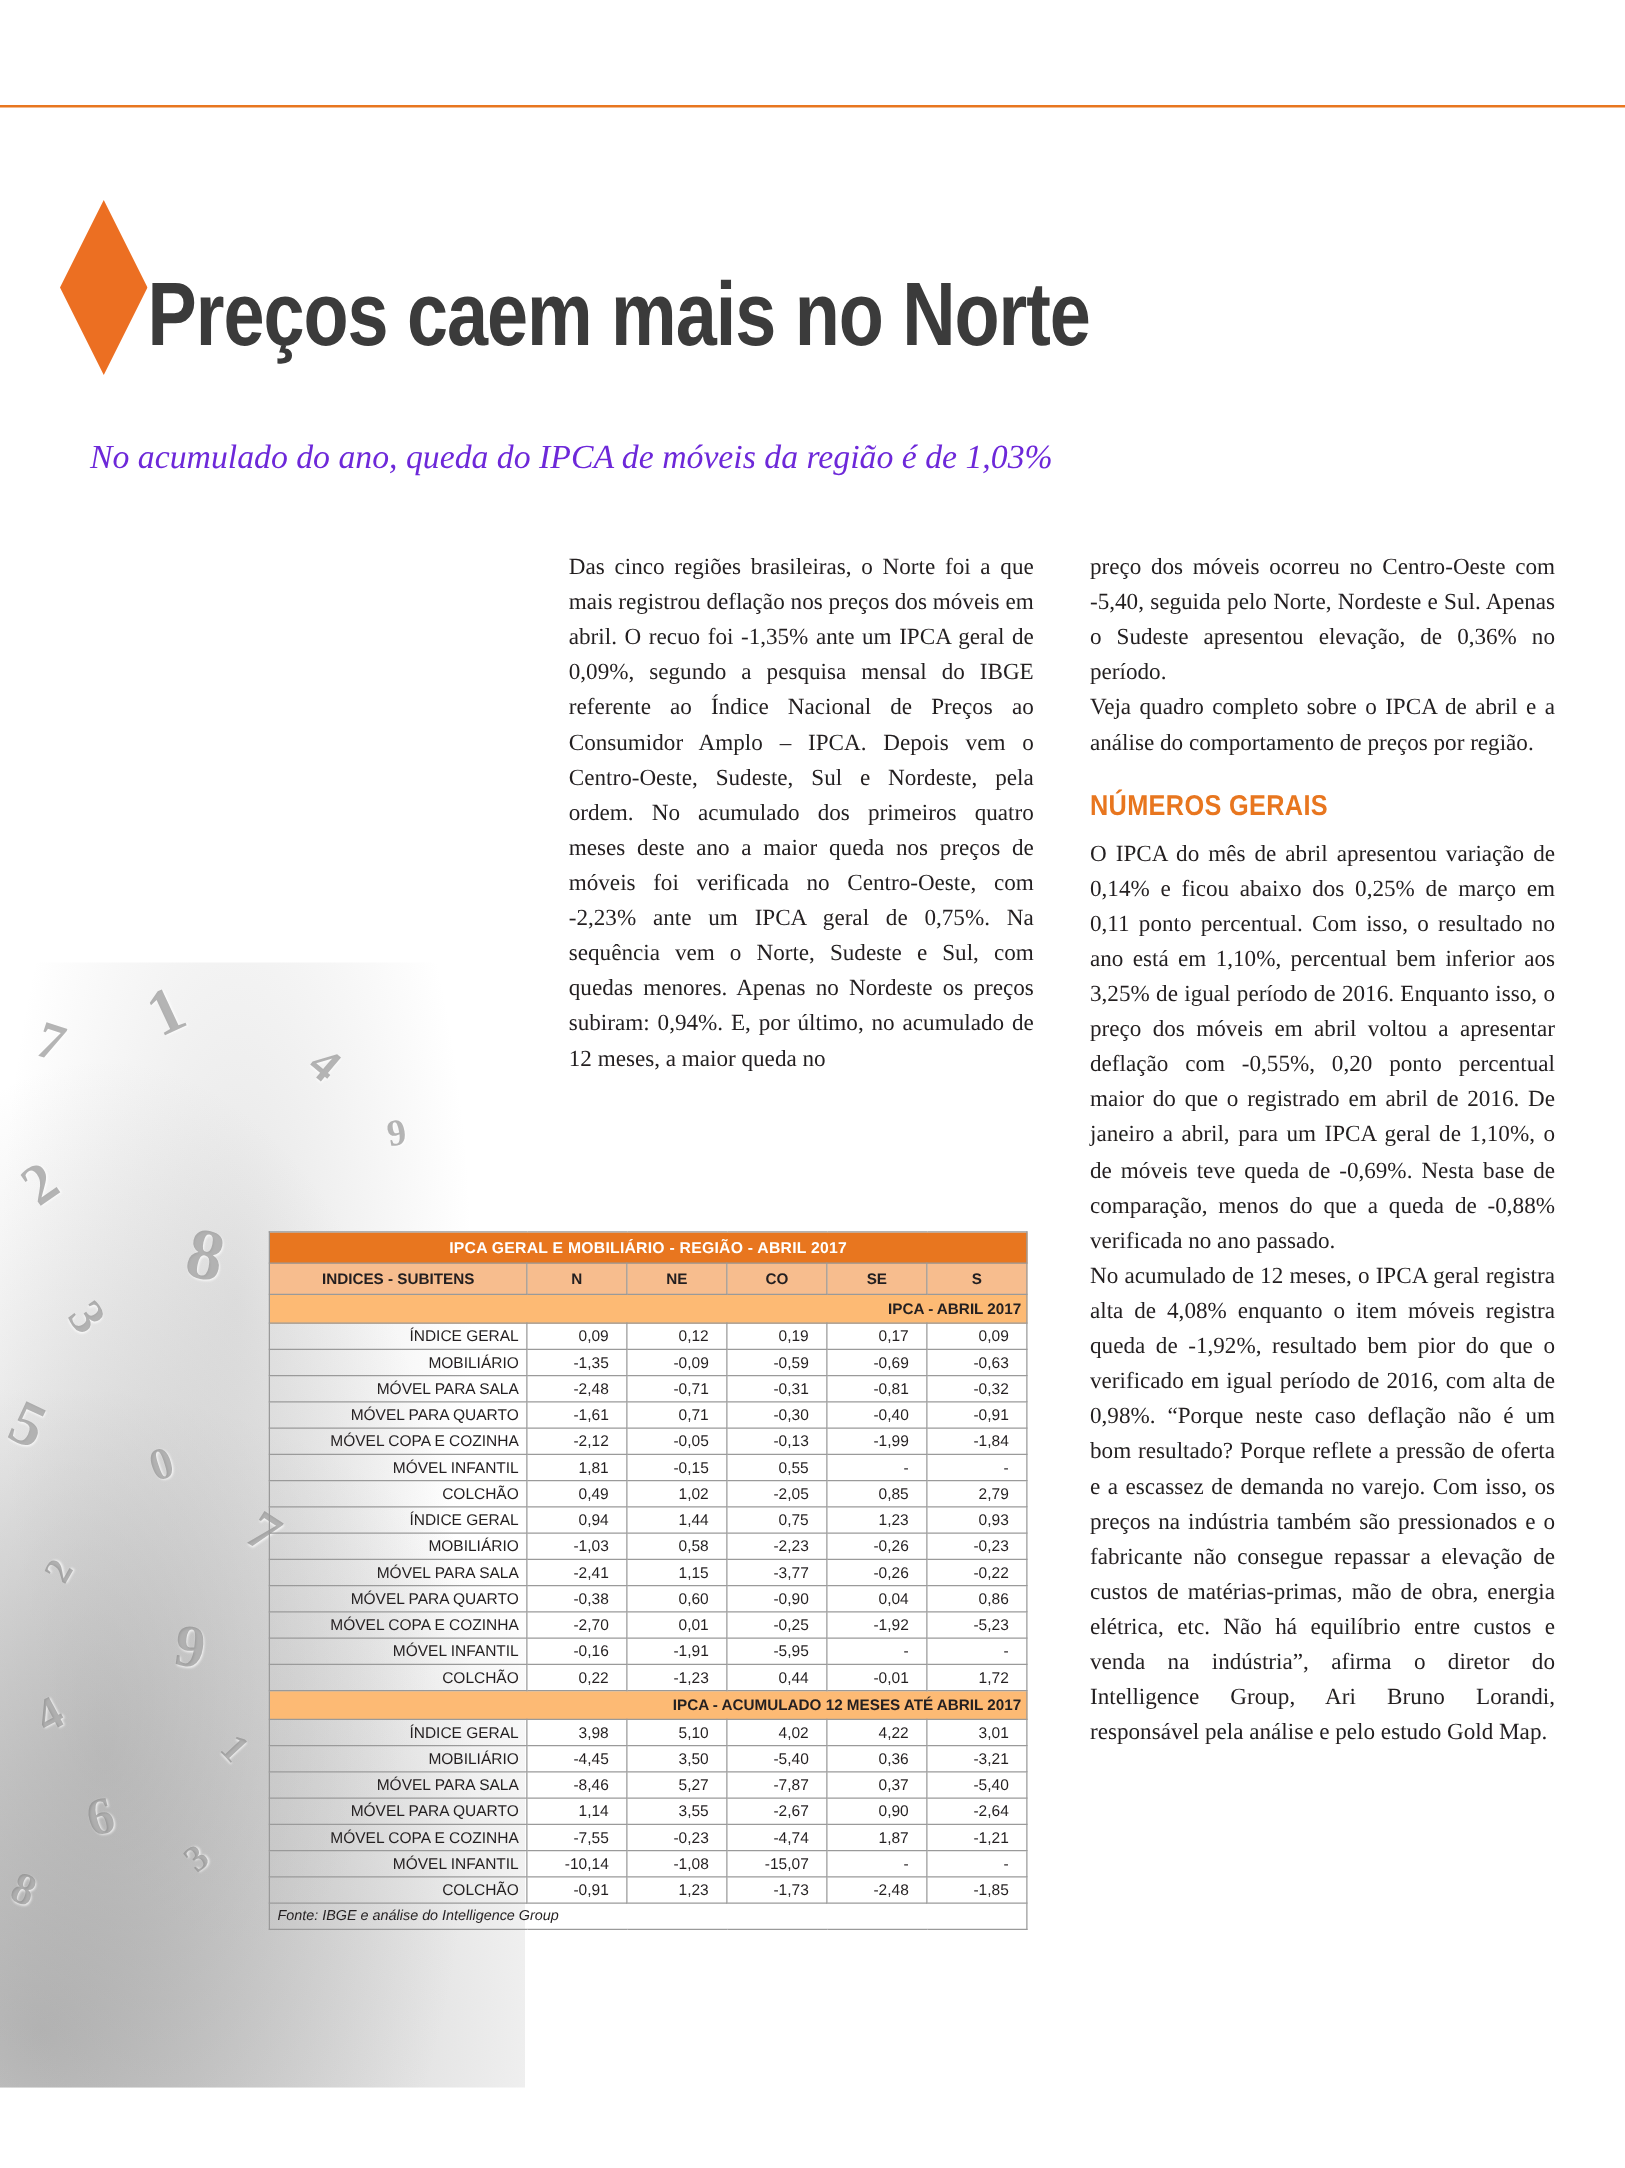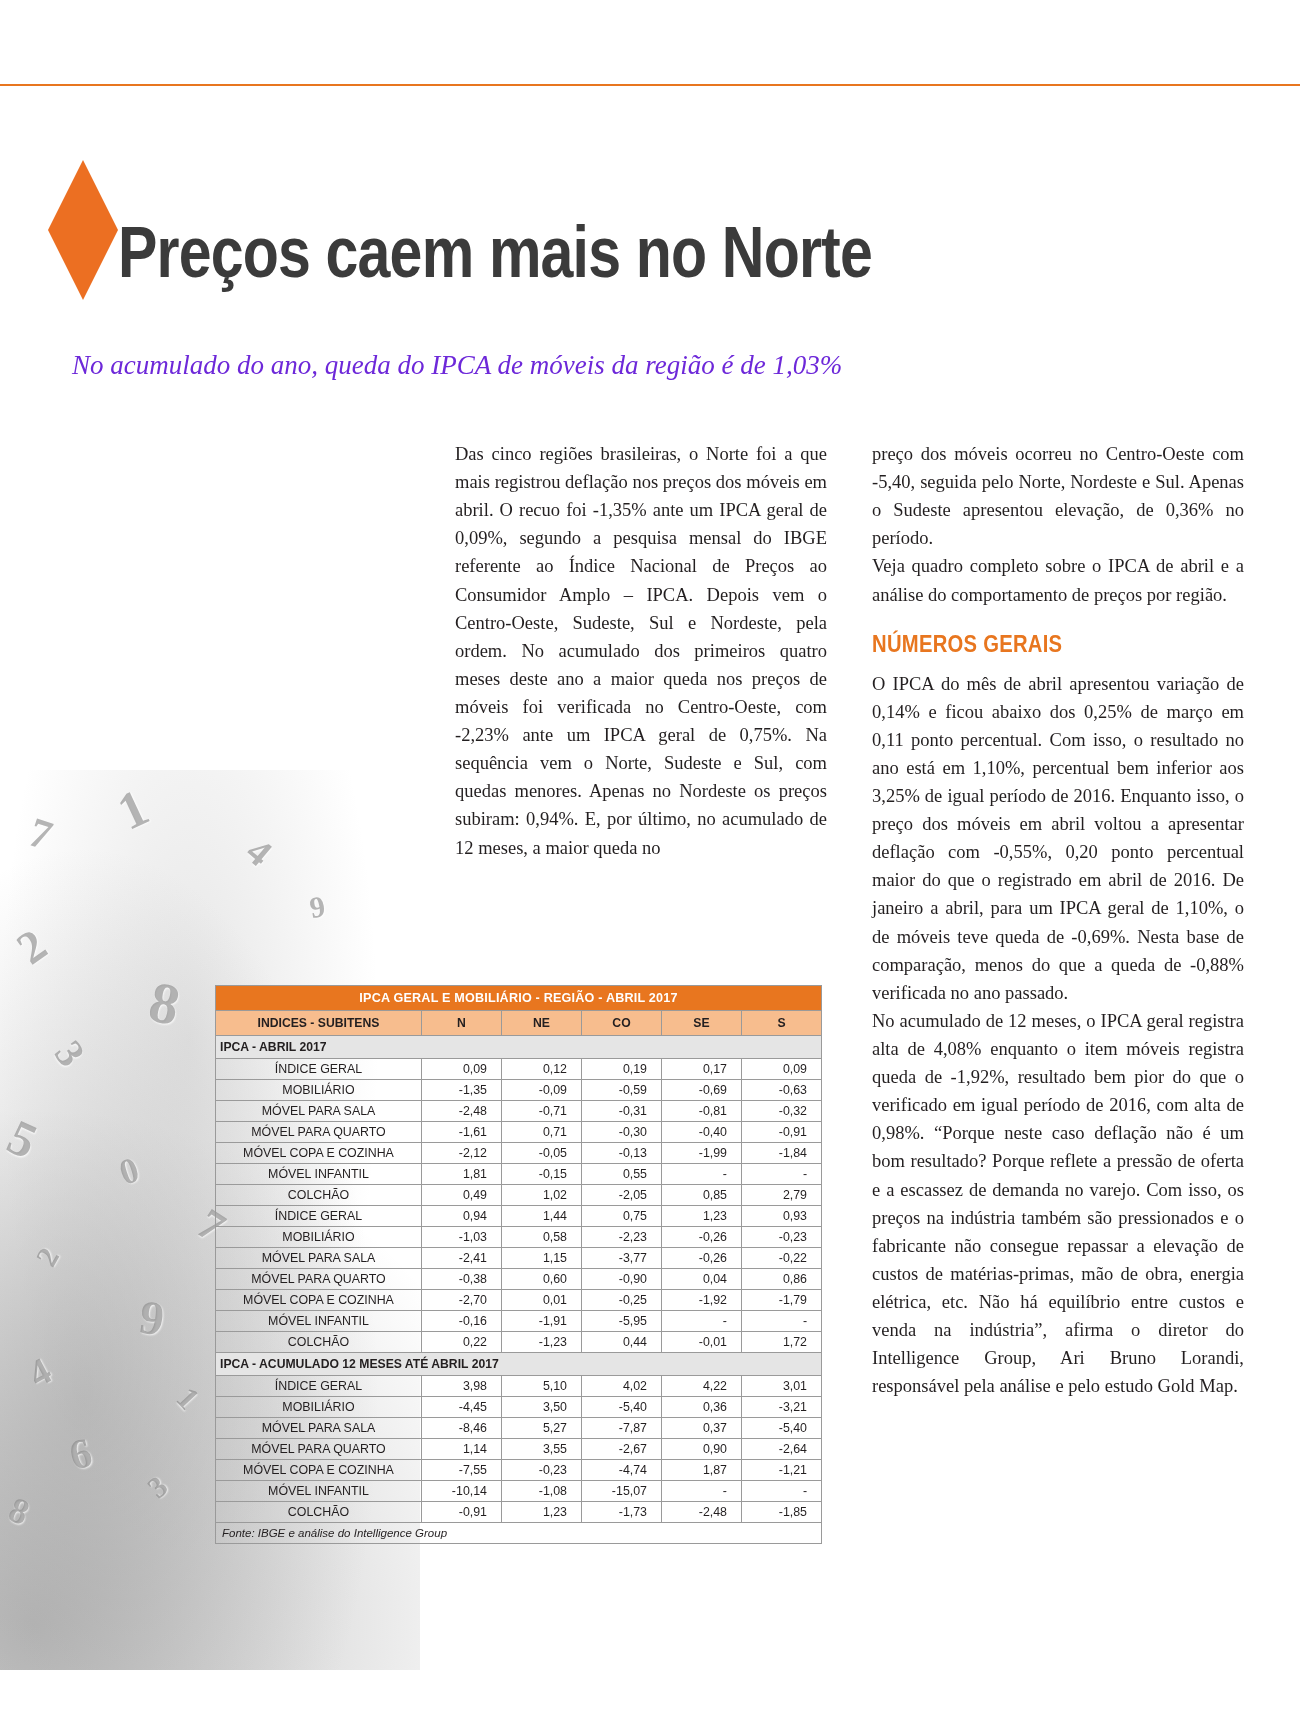--- a/index.html
+++ b/index.html
@@ -140,28 +140,28 @@
   }
   .tbl-head th {
     background: #f7bd8e;
     font-weight: bold;
     text-align: center;
     font-size: 12.2px;
     padding: 5px 4px;
   }
   .tbl-head th.left { text-align: center; }
   .band td {
-    background: #e5e5e5;
-    font-weight: bold;
-    text-align: left;
+    background: #fdba74;
+    font-weight: bold;
+    text-align: right;
     font-size: 12.2px;
     padding: 4px;
   }
   tbody td.label {
-    text-align: center;
+    text-align: right;
     white-space: nowrap;
   }
   tbody td.num {
     text-align: right;
     padding-right: 14px;
   }
   .source td {
     border: 1px solid #9a9a9a;
     font-style: italic;
     font-size: 11.5px;
@@ -332,21 +332,21 @@
           <td class="num">-0,90</td>
           <td class="num">0,04</td>
           <td class="num">0,86</td>
         </tr>
         <tr>
           <td class="label">MÓVEL COPA E COZINHA</td>
           <td class="num">-2,70</td>
           <td class="num">0,01</td>
           <td class="num">-0,25</td>
           <td class="num">-1,92</td>
-          <td class="num">-1,79</td>
+          <td class="num">-5,23</td>
         </tr>
         <tr>
           <td class="label">MÓVEL INFANTIL</td>
           <td class="num">-0,16</td>
           <td class="num">-1,91</td>
           <td class="num">-5,95</td>
           <td class="num">-</td>
           <td class="num">-</td>
         </tr>
         <tr>

